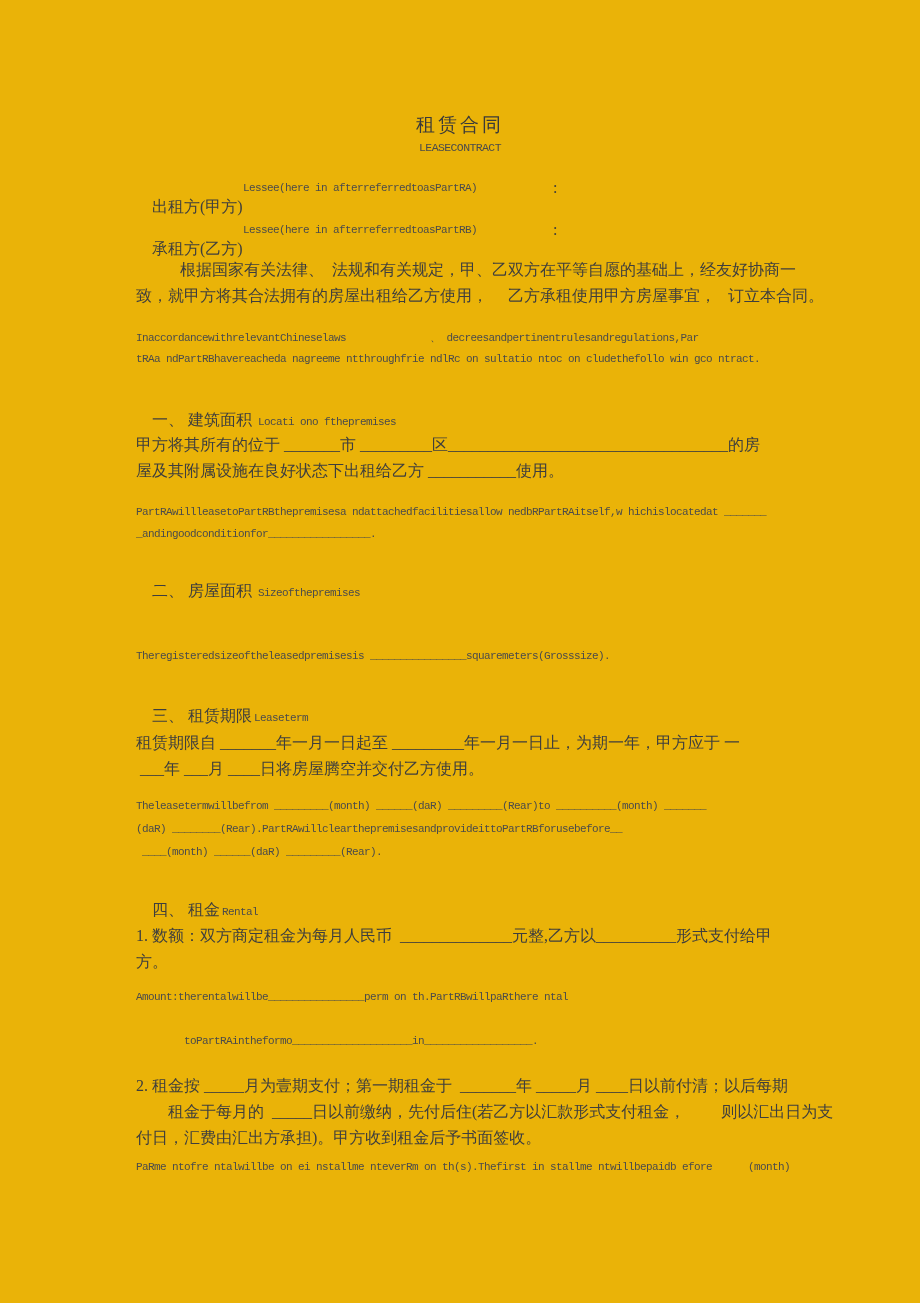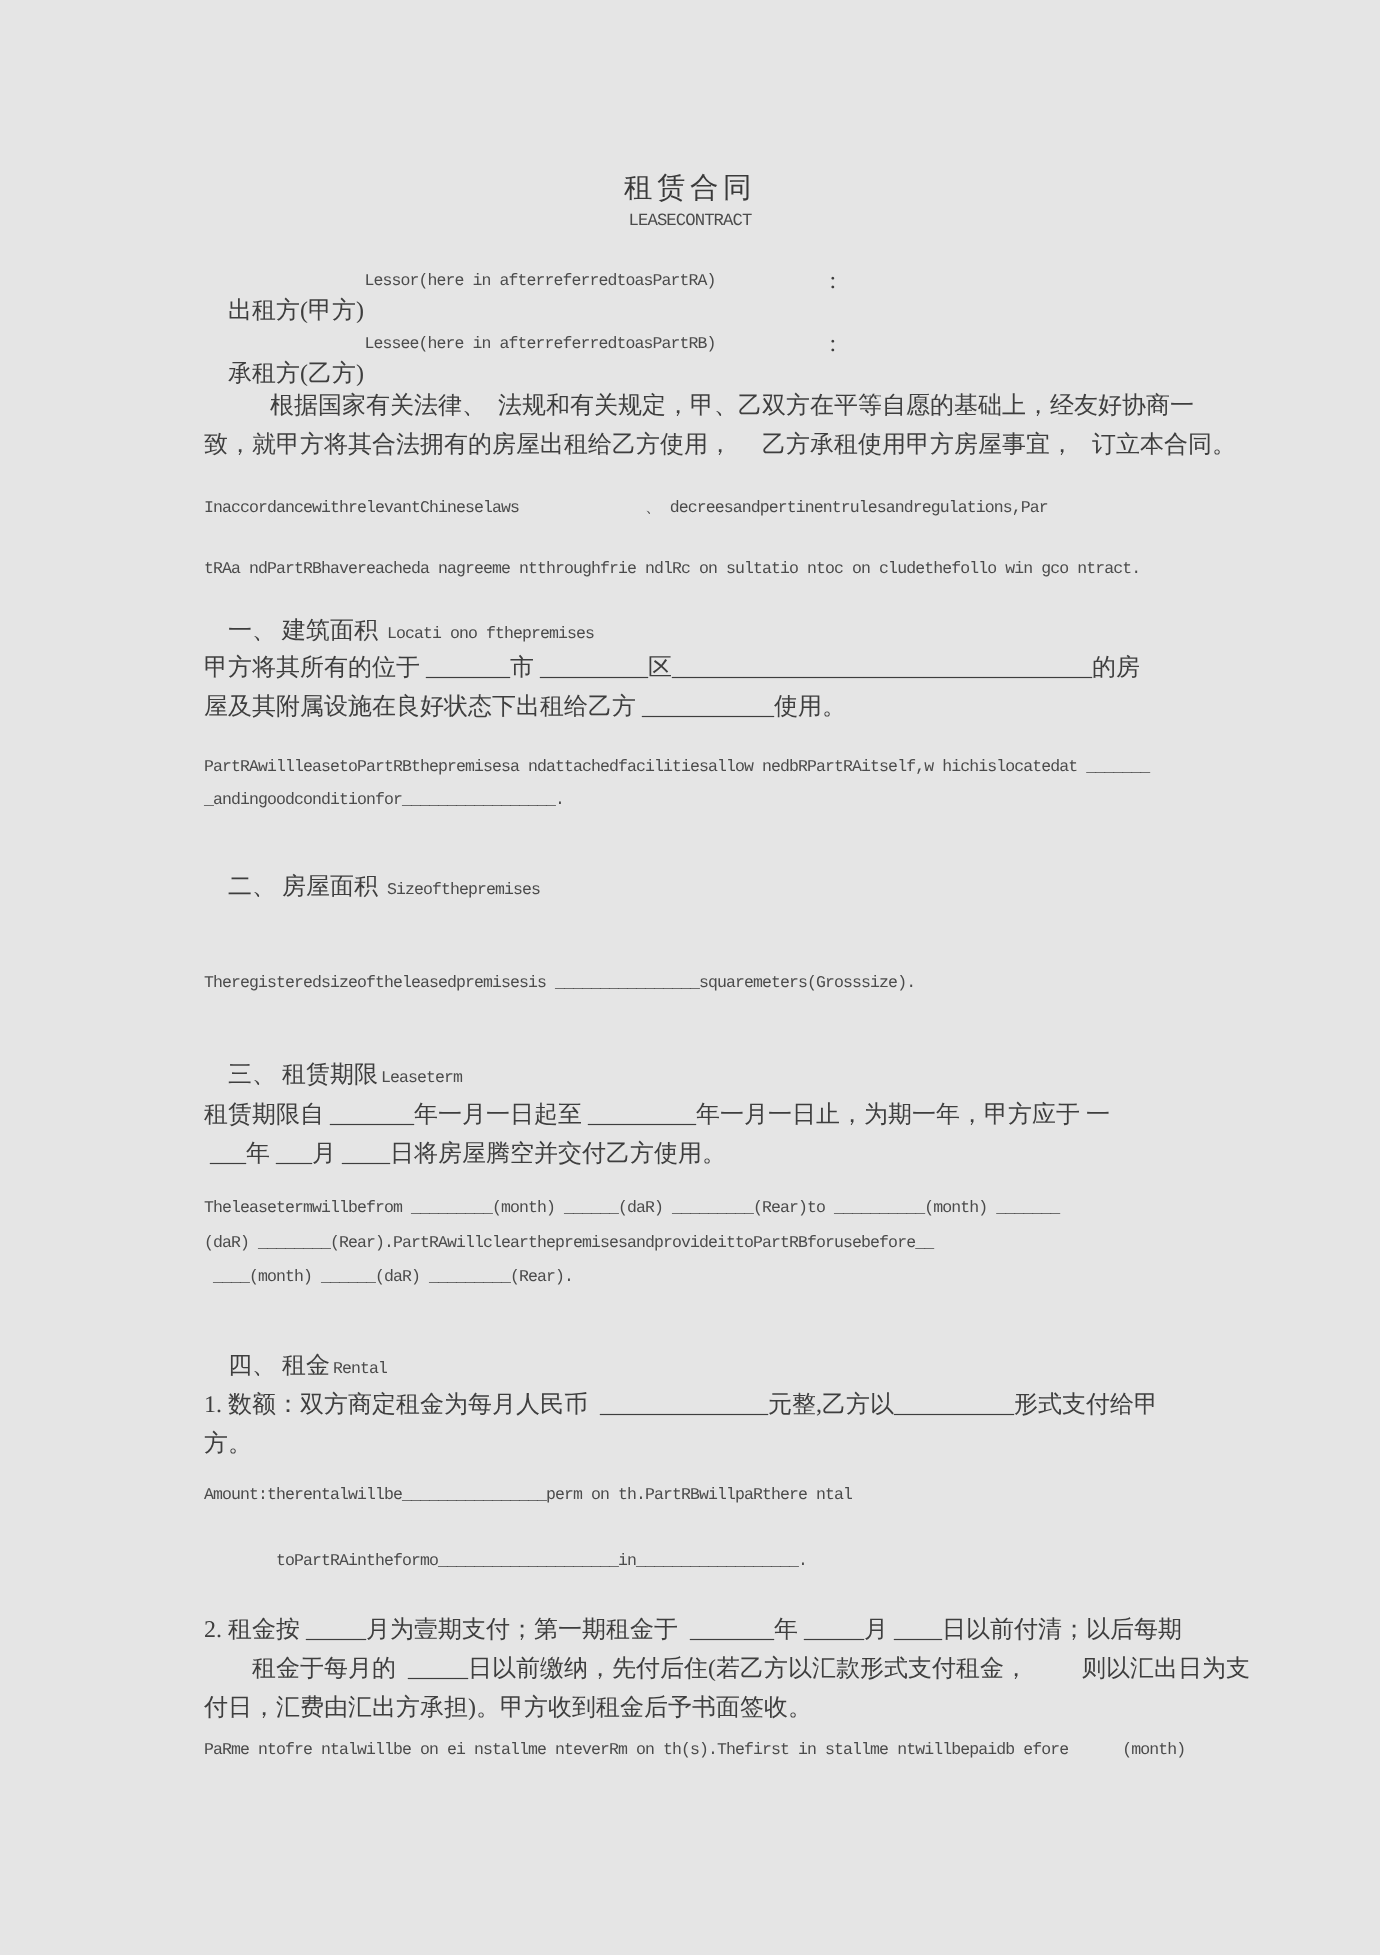--- a/index.html
+++ b/index.html
@@ -1,20 +1,20 @@
 <!DOCTYPE html>
 <html><head>
 <meta charset="utf-8">
 <style>
   html,body{margin:0;padding:0;background:#ffffff;}
   .page{
     position:relative;
     width:920px;
     height:1303px;
-    background:#e5e5e5;
+    background:#eab308;
     overflow:hidden;
   }
   .line{position:absolute;white-space:pre;}
   .zh{
     font-family:"Liberation Serif","DejaVu Serif",serif;
     font-size:16px;
     color:#3e3e3e;
   }
   .en{
     font-family:"Liberation Mono","DejaVu Sans Mono",monospace;
@@ -33,33 +33,33 @@
 </head>
 <body>
 
 <div class="page">
 
   <div class="line zh title center" style="top:112px;">租赁合同</div>
   <div class="line en subtitle center" style="top:141px;">LEASECONTRACT</div>
 
   <div class="line zh party" style="top:179px;left:136px;">
     <span>出租方(甲方)</span>
-    <span class="en en-abs">Lessor(here in afterreferredtoasPartRA)</span>
+    <span class="en en-abs">Lessee(here in afterreferredtoasPartRA)</span>
     <span class="zh colon-abs">:</span>
   </div>
   <div class="line zh party" style="top:221px;left:136px;">
     <span>承租方(乙方)</span>
     <span class="en en-abs">Lessee(here in afterreferredtoasPartRB)</span>
     <span class="zh colon-abs">:</span>
   </div>
 
   <div class="line zh" style="top:260px;left:180px;">根据国家有关法律、  法规和有关规定，甲、乙双方在平等自愿的基础上，经友好协商一</div>
   <div class="line zh" style="top:286px;left:136px;">致，就甲方将其合法拥有的房屋出租给乙方使用，     乙方承租使用甲方房屋事宜，   订立本合同。</div>
   <div class="line en" style="top:330px;left:136px;">InaccordancewithrelevantChineselaws              、 decreesandpertinentrulesandregulations,Par</div>
-  <div class="line en" style="top:353px;left:136px;margin-top:21px;">tRAa ndPartRBhavereacheda nagreeme ntthroughfrie ndlRc on sultatio ntoc on cludethefollo win gco ntract.</div>
+  <div class="line en" style="top:353px;left:136px;">tRAa ndPartRBhavereacheda nagreeme ntthroughfrie ndlRc on sultatio ntoc on cludethefollo win gco ntract.</div>
 
   <div class="line zh" style="top:392px;left:136px;">
     <span>一、 建筑面积 </span><span class="en h-en">Locati ono fthepremises</span>
   </div>
   <div class="line zh" style="top:435px;left:136px;">甲方将其所有的位于 _______市 _________区___________________________________的房</div>
   <div class="line zh" style="top:461px;left:136px;">屋及其附属设施在良好状态下出租给乙方 ___________使用。</div>
   <div class="line en" style="top:506px;left:136px;">PartRAwillleasetoPartRBthepremisesa ndattachedfacilitiesallow nedbRPartRAitself,w hichislocatedat _______</div>
   <div class="line en" style="top:528px;left:136px;">_andingoodconditionfor_________________.</div>
 
   <div class="line zh" style="top:563px;left:136px;">

